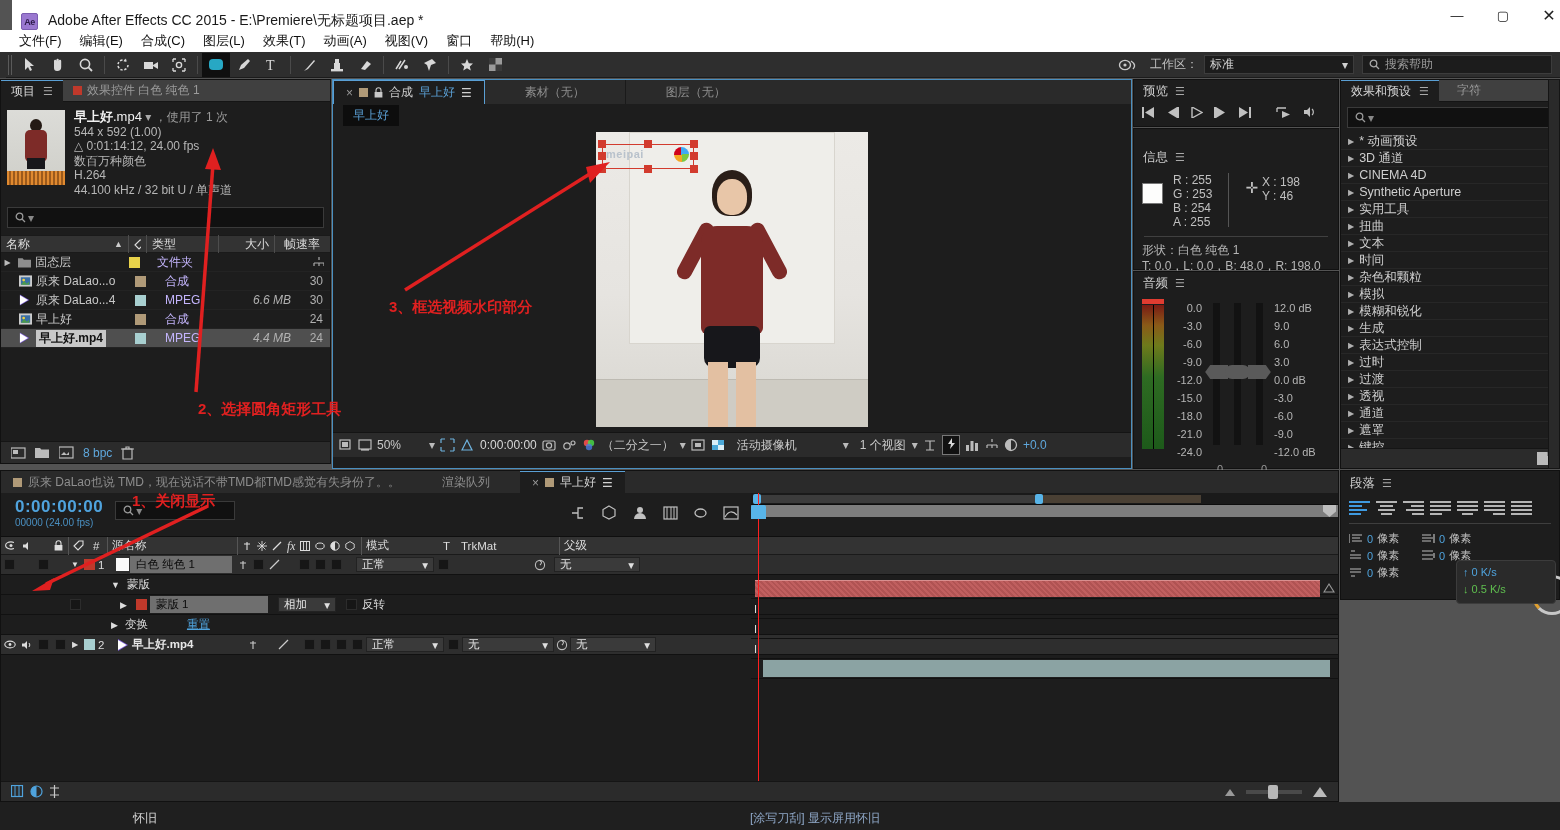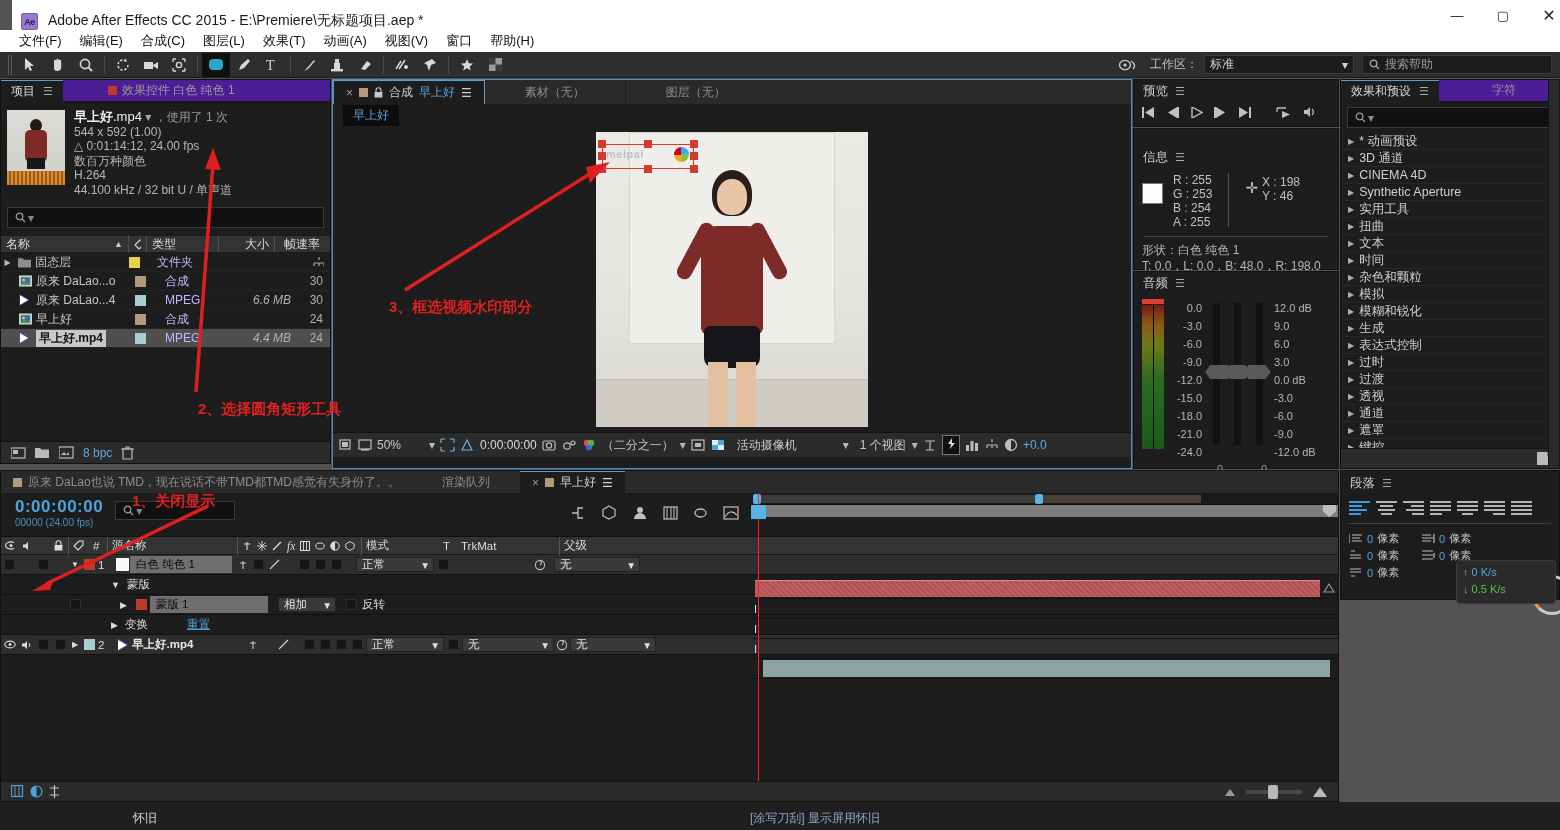--- a/index.html
+++ b/index.html
@@ -45,22 +45,22 @@
   .ws-label { font-size:12px; color:#c0c0c0; margin:0 6px 0 10px; }
   .ws-select { width:150px; height:19px; background:#1c1c1c; border:1px solid #3c3c3c;
     display:flex; align-items:center; padding:0 5px; font-size:12px; color:#d0d0d0; }
   .ws-select .caret { margin-left:auto; }
   .help-search { width:190px; height:19px; background:#1c1c1c; border:1px solid #3c3c3c;
     display:flex; align-items:center; gap:5px; padding:0 6px; margin-left:8px;
     font-size:12px; color:#999; margin-right:8px; }
 
   
   .panel { position:absolute; background:#1d1d1d; border:1px solid #111; }
-  .panel-tabbar { height:22px; background:#4c1d95; display:flex;
-    align-items:center; border-bottom:1px solid #151515;gap:35px; }
+  .panel-tabbar { height:22px; background:#404040; display:flex;
+    align-items:center; border-bottom:1px solid #151515; }
   .ptab { height:22px; display:flex; align-items:center; gap:5px;
     padding:0 10px; font-size:12px; color:#9a9a9a; }
   .ptab.active { background:#1d1d1d; color:#d8d8d8; border-top:1px solid #5a9fd4; }
   .ptab .sq { width:9px; height:9px; }
   .ptab .hamb { color:#aaa; font-size:11px; margin-left:3px; }
 
   
   #project { left:0px; top:79px; width:331px; height:385px; }
   .proj-meta { display:flex; padding:8px 6px 4px 6px; }
   .thumb { width:58px; height:75px; background:#3a2c2a; position:relative;

